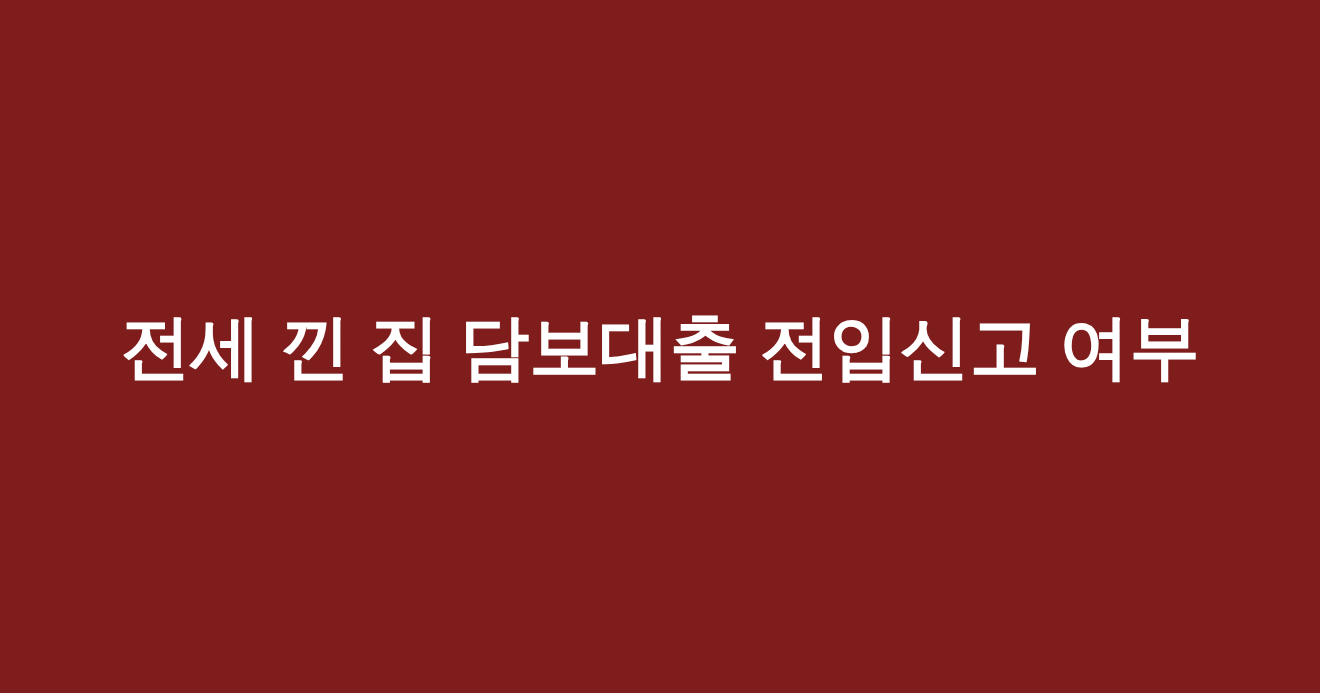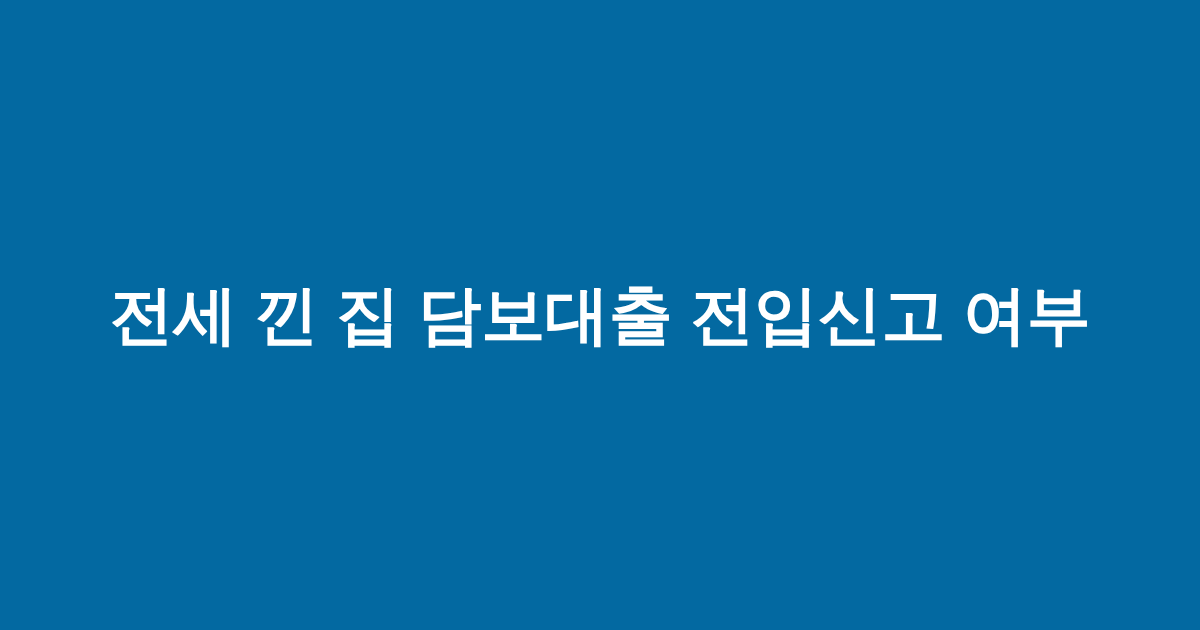--- a/index.html
+++ b/index.html
@@ -49,21 +49,21 @@
     letter-spacing: -0.2px;
     color: #ffffff;
     white-space: nowrap;
     word-break: keep-all;
     text-rendering: optimizeLegibility;
   }
 </style>
 </head>
 <body>
 
-<div class="og-card" style="background-color: #0369a1;">
+<div class="og-card" style="background-color: #7f1d1d;">
 
   <div class="headline-wrap">
 
     <h1 class="headline" style="color: rgb(255, 255, 255);">전세 낀 집 담보대출 전입신고 여부</h1>
 
   </div>
 
 </div>
 
 </body></html>

